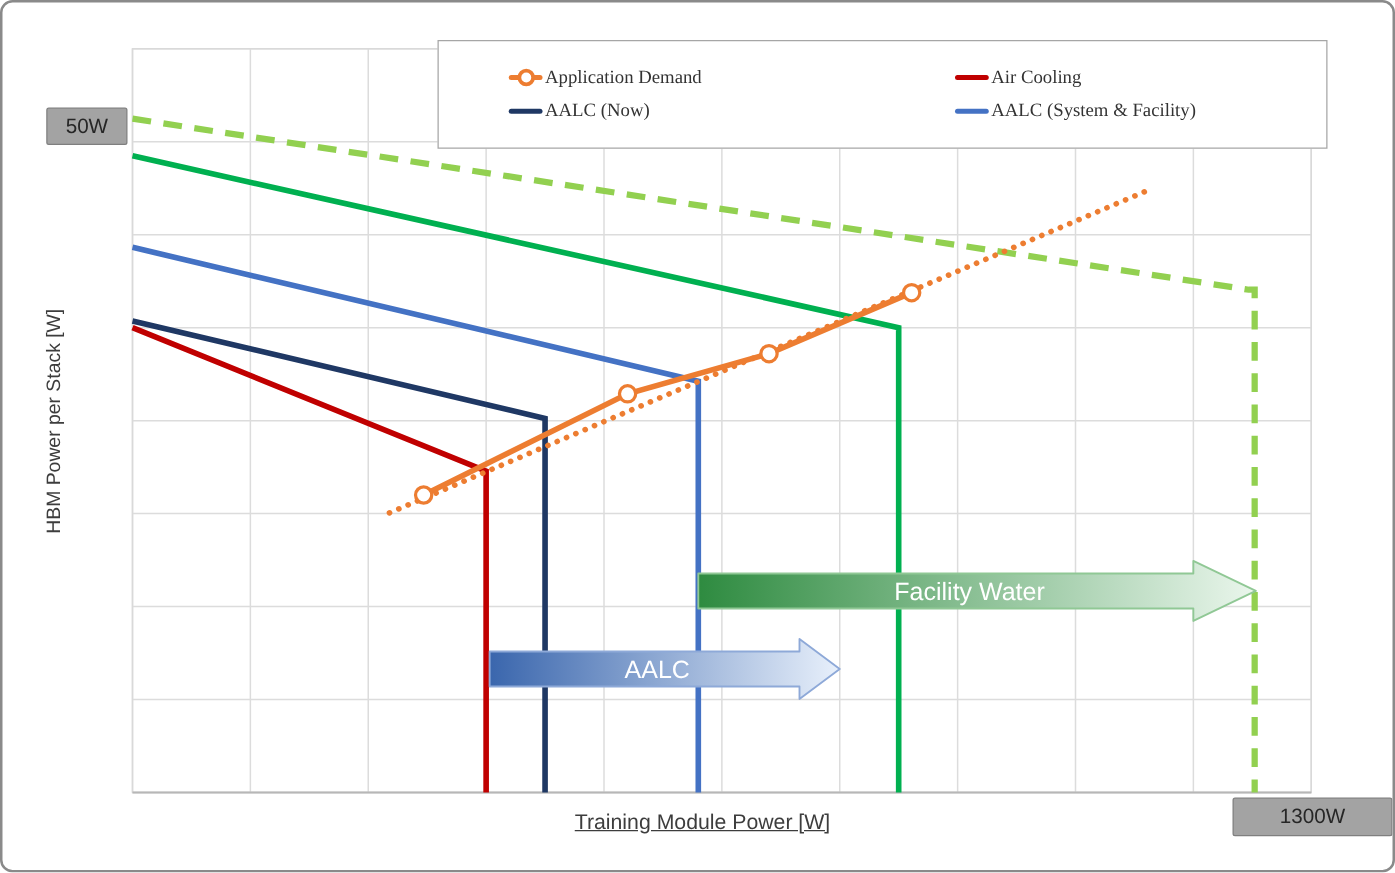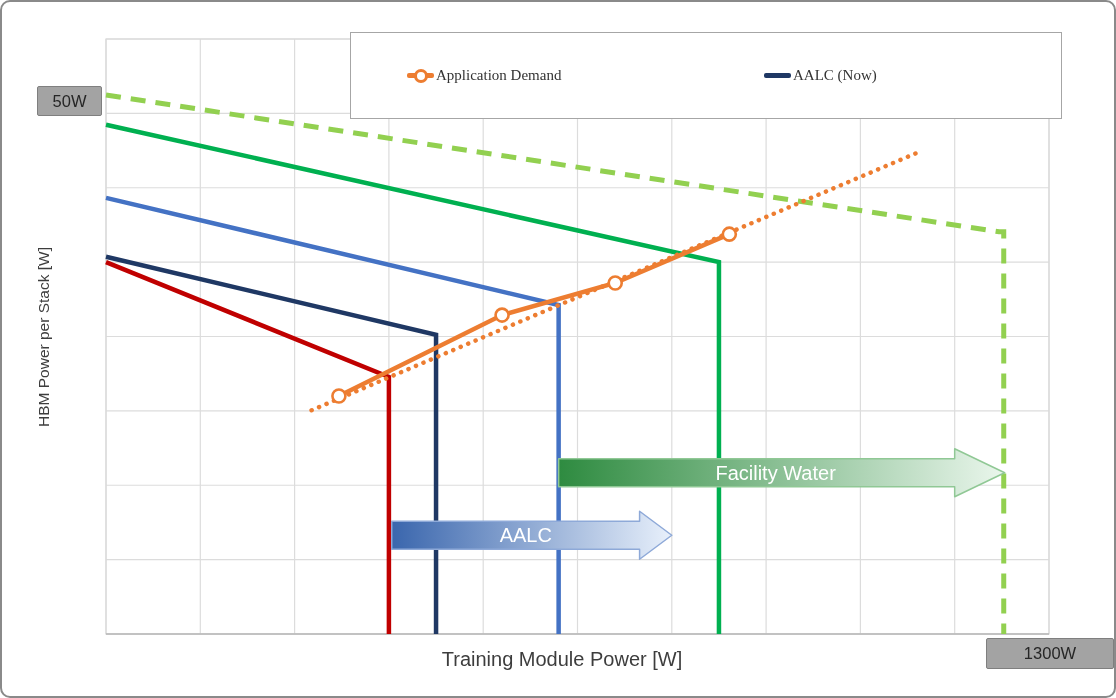--- a/index.html
+++ b/index.html
@@ -1,20 +1,20 @@
 <!DOCTYPE html>
 <html><head>
 <meta charset="utf-8">
 <style>
   html,body{margin:0;padding:0;background:#ffffff;}
   .figure{position:relative;width:1116px;height:698px;background:#fff;border:2px solid #8a8a8a;
     border-radius:10px;box-sizing:border-box;font-family:"Liberation Sans",sans-serif;overflow:hidden;}
   #chart-svg{position:absolute;left:0;top:0;}
   .x-axis-label{position:absolute;left:330px;width:460px;top:646px;text-align:center;
-    color:#3d3d3d;font-size:20px;}
+    color:#3d3d3d;font-size:17px;text-decoration:underline;}
   .y-axis-label-wrap{position:absolute;left:14px;top:37px;width:56px;height:595px;
     display:flex;align-items:center;justify-content:center;}
   .y-axis-label-wrap span{transform:rotate(-90deg);white-space:nowrap;color:#3d3d3d;font-size:15.5px;}
   .ref-box{position:absolute;border:1.6px solid #7f7f7f;background:#a3a3a3;color:#262626;
     font-size:16.5px;display:flex;align-items:center;justify-content:center;
     border-radius:2px;box-sizing:border-box;}
   .ref-box.y-ref{left:35px;top:84px;width:65px;height:30px;}
   .ref-box.x-ref{left:984px;top:636px;width:128px;height:31px;}
   .legend{position:absolute;left:348px;top:30px;width:712px;height:87px;background:#fff;
     border:1.6px solid #a6a6a6;display:grid;grid-template-columns:357px 1fr;
@@ -104,23 +104,35 @@
   <div class="legend" id="legend">
       <div class="legend-item">
         <span class="swatch">
           <span class="bar" style="background: rgb(237, 125, 49); width: 27px; height: 4.5px;"></span>
           <span class="ring" style="border: 3px solid rgb(237, 125, 49);"></span>
         </span>
         <span>Application Demand</span>
       </div>
       <div class="legend-item">
         <span class="swatch">
+          <span class="bar" style="background: rgb(192, 0, 0); width: 27px; height: 4.5px;"></span>
+        </span>
+        <span>Air Cooling</span>
+      </div>
+      <div class="legend-item">
+        <span class="swatch">
           <span class="bar" style="background: rgb(31, 56, 100); width: 27px; height: 4.5px;"></span>
         </span>
         <span>AALC (Now)</span>
+      </div>
+      <div class="legend-item">
+        <span class="swatch">
+          <span class="bar" style="background: rgb(68, 114, 196); width: 27px; height: 4.5px;"></span>
+        </span>
+        <span>AALC (System &amp; Facility)</span>
       </div>
     </div>
 
   <div class="ref-box y-ref">50W</div>
   <div class="ref-box x-ref">1300W</div>
 
   <div class="x-axis-label">Training Module Power [W]</div>
   <div class="y-axis-label-wrap">
     <span>HBM Power per Stack [W]</span>
   </div>

